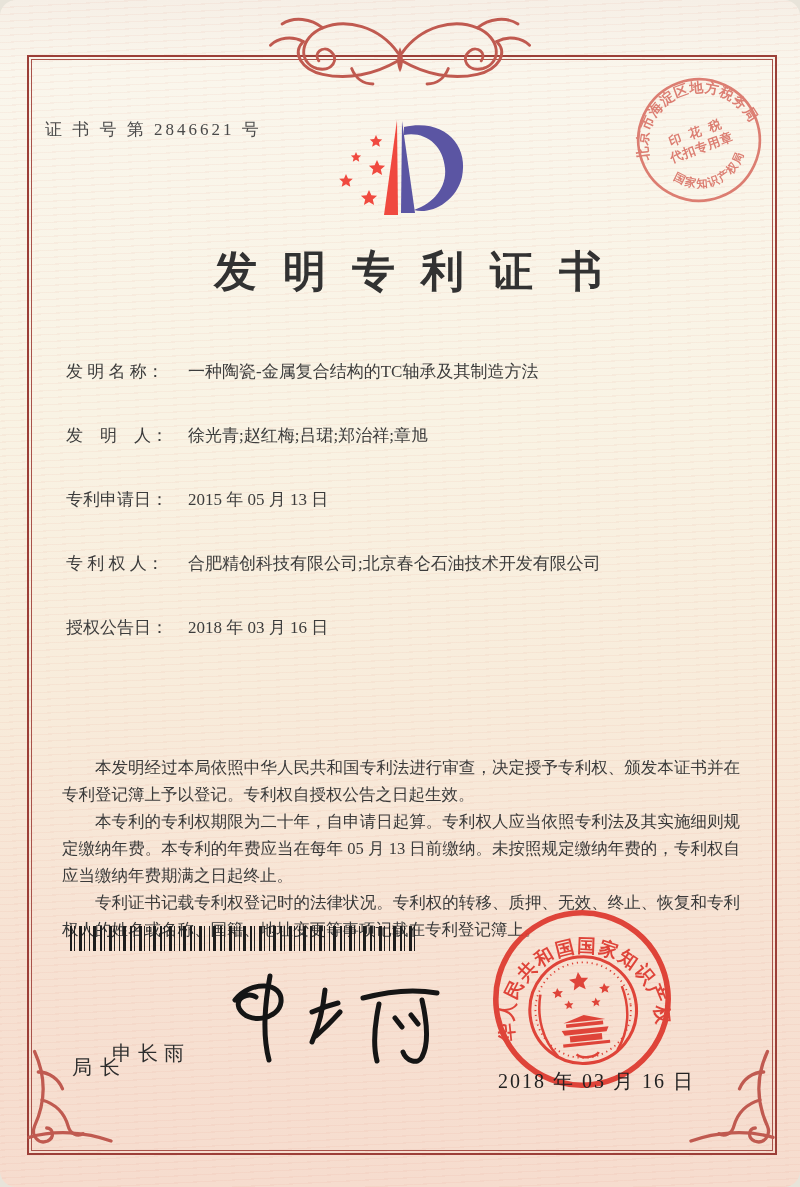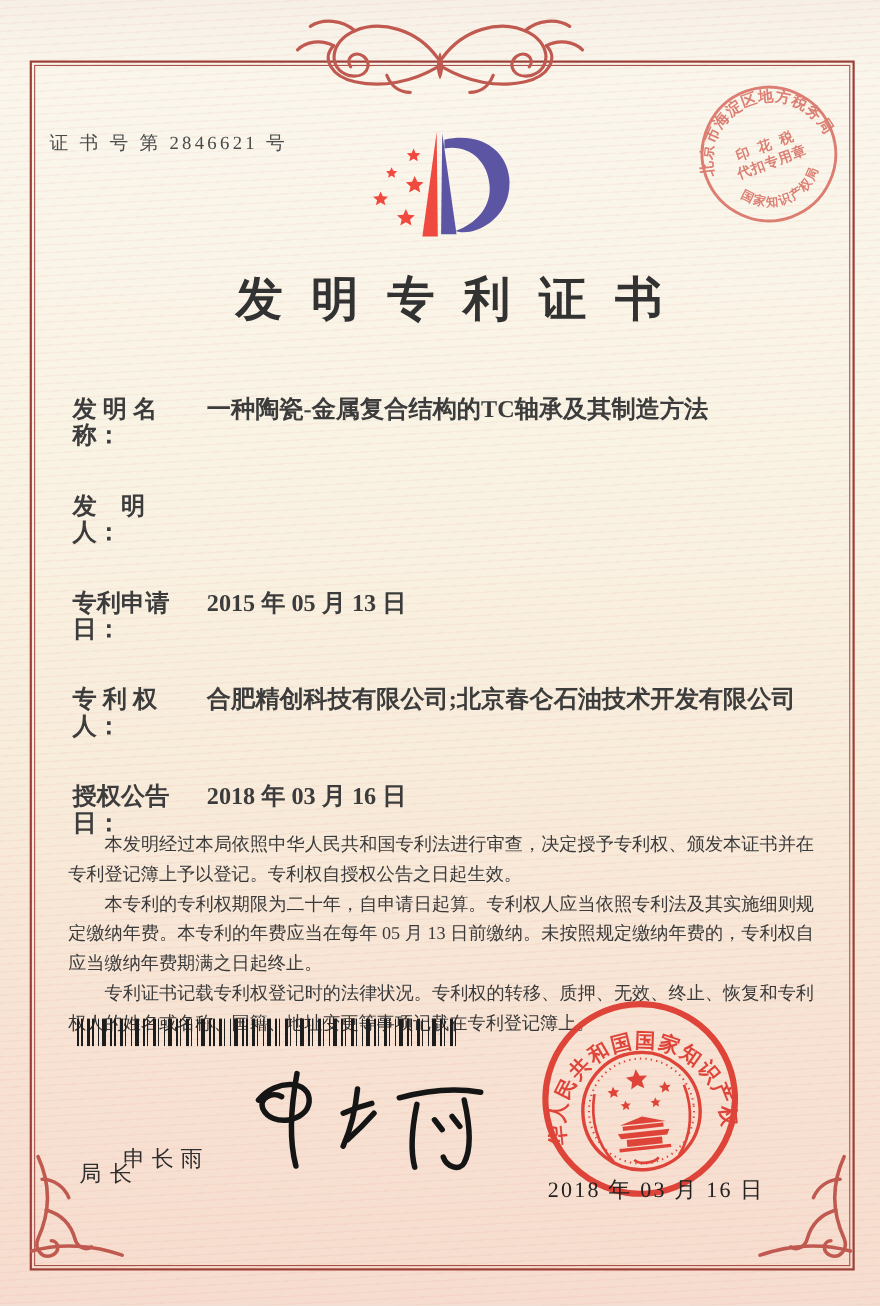--- a/index.html
+++ b/index.html
@@ -1,38 +1,38 @@
 <!DOCTYPE html>
 <html><head>
 <meta charset="utf-8">
 <style>
   html,body{margin:0;padding:0;background:#e8e4da;}
   .page{
     position:relative;width:800px;height:1187px;overflow:hidden;
     background:linear-gradient(180deg,#f6efe6 0%,#faf6ec 6%,#f9f3e4 35%,#f8ecdb 58%,#f7e2d3 80%,#f6dcce 100%);
-    font-family:"Liberation Serif","DejaVu Serif",serif;color:#3e3e3e;
+    font-family:"Liberation Serif","DejaVu Serif",serif;color:#3e3e3e;border-radius:16px;
   }
   .waves{
     position:absolute;inset:0;pointer-events:none;
     background:repeating-linear-gradient(177deg,rgba(220,130,110,0.10) 0 1.2px,rgba(220,130,110,0) 1.2px 7px);
     opacity:.75;
   }
   .frame{position:absolute;left:27px;top:55px;width:746px;height:1096px;border:2.5px solid #9c3f38;}
   .frame-inner{position:absolute;inset:2px;border:1px solid #a8524a;}
   .top-orn{position:absolute;left:255px;top:10px;width:290px;height:88px;}
   .corner-orn{position:absolute;width:112px;height:112px;}
   .corner-left{left:14px;top:1044px;}
   .corner-right{left:676px;top:1044px;transform:scaleX(-1);}
   .cert-no{position:absolute;left:45px;top:118px;font-size:17px;letter-spacing:3px;color:#4a4a4a;}
   .logo{position:absolute;left:330px;top:82px;width:140px;height:140px;}
   .tax-stamp{position:absolute;left:633px;top:74px;width:132px;height:132px;opacity:.85;transform:rotate(-20deg);}
   .title{position:absolute;left:0;top:243px;width:800px;text-align:center;
     font-size:43px;font-weight:bold;letter-spacing:26px;padding-left:42px;box-sizing:border-box;color:#323232;}
   .fields{position:absolute;left:66px;top:360px;width:680px;}
-  .row{display:flex;margin-bottom:40px;line-height:24px;font-size:22px;font-weight:bold;}
+  .row{display:flex;margin-bottom:40px;line-height:24px;font-size:17px;}
   .row .lbl{width:122px;flex-shrink:0;color:#3c3c3c;}
   .row .val{color:#3c3c3c;}
   .paras{position:absolute;left:62px;top:706px;width:678px;font-size:16.5px;line-height:27px;text-align:justify;color:#3a3a3a;margin-top:48px;}
   .paras p{margin:0;text-indent:2em;}
   .barcode{position:absolute;left:70px;top:926px;width:345px;height:25px;
     background:repeating-linear-gradient(90deg,#1d1d1d 0 2px,transparent 2px 4px,#1d1d1d 4px 5px,transparent 5px 9px,#1d1d1d 9px 12px,transparent 12px 14px,#1d1d1d 14px 15px,transparent 15px 19px,#1d1d1d 19px 20px,transparent 20px 23px,#1d1d1d 23px 26px,transparent 26px 30px);
   }
   .signer-title{position:absolute;left:72px;top:1054px;font-size:20px;letter-spacing:8px;color:#2e2e2e;}
   .signer-name{position:absolute;left:72px;top:1040px;font-size:20px;letter-spacing:6px;color:#2e2e2e;margin-left:40px;}
   .signature{position:absolute;left:175px;top:958px;width:280px;height:118px;}
@@ -115,20 +115,21 @@
 
   <div class="title">发明专利证书</div>
 
   <div class="fields">
     <div class="row">
       <span class="lbl">发 明 名 称：</span>
       <span class="val">一种陶瓷-金属复合结构的TC轴承及其制造方法</span>
     </div>
     <div class="row">
       <span class="lbl">发　明　人：</span>
+      <span class="val">徐光青;赵红梅;吕珺;郑治祥;章旭</span>
     </div>
     <div class="row">
       <span class="lbl">专利申请日：</span>
       <span class="val">2015 年 05 月 13 日</span>
     </div>
     <div class="row">
       <span class="lbl">专 利 权 人：</span>
       <span class="val">合肥精创科技有限公司;北京春仑石油技术开发有限公司</span>
     </div>
     <div class="row">

